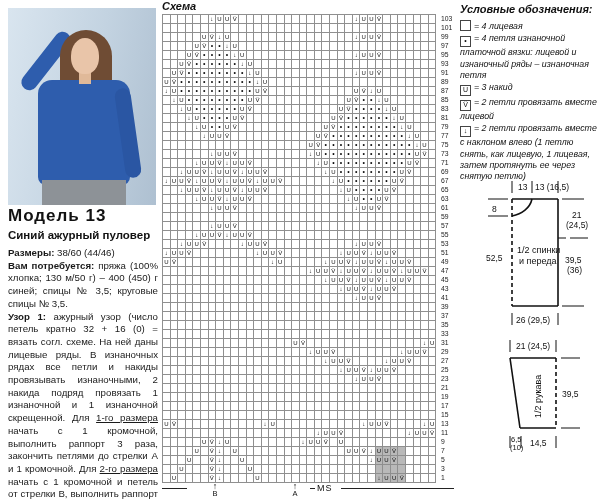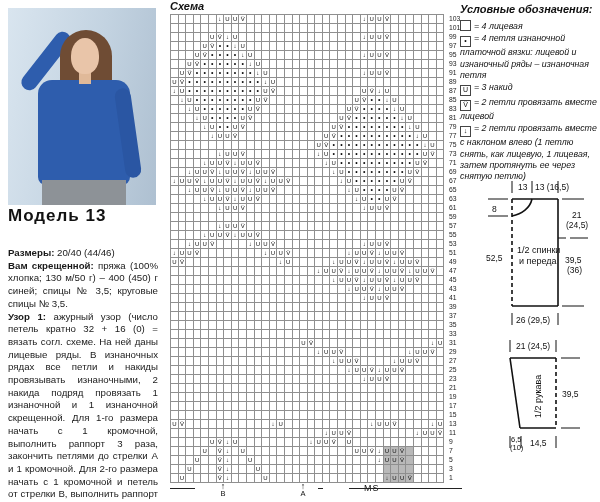--- a/index.html
+++ b/index.html
@@ -15,38 +15,38 @@
   .sweater{position:absolute;left:30px;top:72px;width:92px;height:105px;background:#2e5dad;border-radius:14px 14px 8px 8px;}
   .arm-up{position:absolute;left:30px;top:18px;width:16px;height:70px;background:#2e5dad;border-radius:8px;transform:rotate(38deg);}
   .arm-right{position:absolute;left:112px;top:80px;width:16px;height:90px;background:#2a56a3;border-radius:8px;transform:rotate(-8deg);}
   .skirt{position:absolute;left:34px;top:172px;width:84px;height:25px;background:#8d9297;}
   .model-title{position:absolute;left:0;top:206px;font-size:17px;font-weight:bold;letter-spacing:1px;color:#111;}
   .model-sub{position:absolute;left:0;top:229px;font-size:11.5px;font-weight:bold;color:#111;}
   .bodytext{position:absolute;left:0;top:247px;width:150px;height:255px;overflow:hidden;
             font-size:9.7px;line-height:12.7px;text-align:justify;}
   .bodytext p{margin:0;}
   .bodytext b{font-weight:bold;}
-  .bodytext .ul{}
+  .bodytext .ul{text-decoration:underline;}
   
-  #chart{position:absolute;left:168px;top:0;width:298px;height:502px;}
+  #chart{position:absolute;left:160px;top:0;width:298px;height:502px;}
   .chart-title{position:absolute;left:2px;top:0px;font-size:11px;font-weight:bold;font-style:italic;color:#111;}
   #grid{position:absolute;left:2px;top:14px;border-top:1px solid #8f8f8f;border-left:1px solid #8f8f8f;}
   .crow{display:flex;height:9px;}
   .ccell{width:7.6px;height:9px;box-sizing:border-box;border-right:1px solid #8f8f8f;border-bottom:1px solid #8f8f8f;
          font-size:6px;line-height:8px;text-align:center;color:#0d0d0d;overflow:visible;}
   .ccell.dotc{font-size:7px;line-height:7.5px;}
   .ccell.grey{background:#b9b9b9;}
   #rownums{position:absolute;left:281px;top:14px;}
   .rnum{height:9px;font-size:6.8px;line-height:9px;color:#222;text-align:left;}
   #markers{position:absolute;left:0;top:482px;width:298px;height:20px;}
   .seg{position:absolute;border-top:1.2px solid #222;}
   .marker{position:absolute;width:14px;text-align:center;}
   .marker .arr{font-size:9px;line-height:8px;color:#111;}
   .marker .lab{font-size:7.5px;line-height:8px;color:#111;}
-  .ms-label{position:absolute;font-size:9px;color:#111;letter-spacing:1px;margin-left:39px;}
+  .ms-label{position:absolute;font-size:9px;color:#111;letter-spacing:1px;}
   
   #rightcol{position:absolute;left:458px;top:0;width:142px;height:450px;}
   .legend-title{position:absolute;left:2px;top:3px;font-size:11px;font-weight:bold;font-style:italic;color:#111;}
   .legend{position:absolute;left:2px;top:20px;width:138px;}
   .litem{font-style:italic;font-size:8.8px;line-height:11.3px;color:#111;margin-bottom:1px;}
   .sym{display:inline-block;width:9px;height:9px;border:1.2px solid #444;background:#fff;
        font-style:normal;font-size:7px;line-height:8.5px;text-align:center;vertical-align:-2px;margin-right:3px;}
   .sym.grey{background:#b9b9b9;}
   .schem{position:absolute;left:0;}
   .schem text{font-family:"Liberation Sans",sans-serif;fill:#111;}
@@ -60,23 +60,24 @@
     <div class="photo">
       <div class="arm-up"></div>
       <div class="hair"></div>
       <div class="sweater"></div>
       <div class="arm-right"></div>
       <div class="neck"></div>
       <div class="face"></div>
       <div class="skirt"></div>
     </div>
     <div class="model-title">Модель 13</div>
+    <div class="model-sub">Синий ажурный пуловер</div>
     <div class="bodytext">
-      <p><b>Размеры:</b><span> 20/40 (44/46)</span></p>
-      <p><b>Вам скрещенной:</b><span> пряжа (100% хлопка; 130 м/50 г) – 400 (450) г синей; спицы № 3,5; круговые спицы № 3,5.</span></p>
+      <p><b>Размеры:</b><span> 38/60 (44/46)</span></p>
+      <p><b>Вам потребуется:</b><span> пряжа (100% хлопка; 130 м/50 г) – 400 (450) г синей; спицы № 3,5; круговые спицы № 3,5.</span></p>
       <p><b>Узор 1:</b><span> ажурный узор (число петель кратно 32 + 16 (0) = вязать согл. схеме. На ней даны лицевые ряды. В изнаночных рядах все петли и накиды провязывать изнаночными, 2 накида подряд провязать 1 изнаночной и 1 изнаночной скрещенной. Для </span><span class="ul">1-го размера</span><span> начать с 1 кромочной, выполнить раппорт 3 раза, закончить петлями до стрелки А и 1 кромочной. Для </span><span class="ul">2-го размера</span><span> начать с 1 кромочной и петель от стрелки В, выполнить раппорт 3 раза, закончить петлями до стрелки В и 1 кромочной. Выполнить 1 раз 1–104-й ряды, затем постоянно повторять 101–104-й ряды.</span></p>
 
     </div>
   </div>
 
   <div id="chart">
     <div class="chart-title">Схема</div>
     <div id="grid">
         <div class="crow">
           <div class="ccell"></div>

